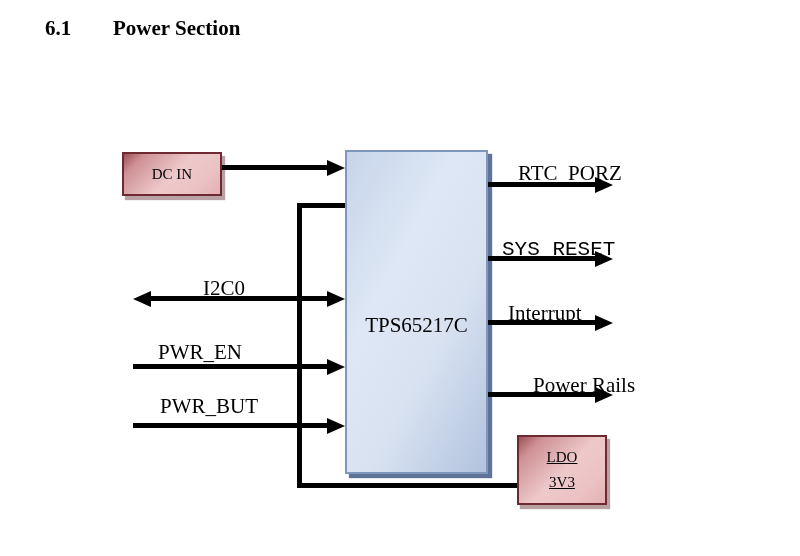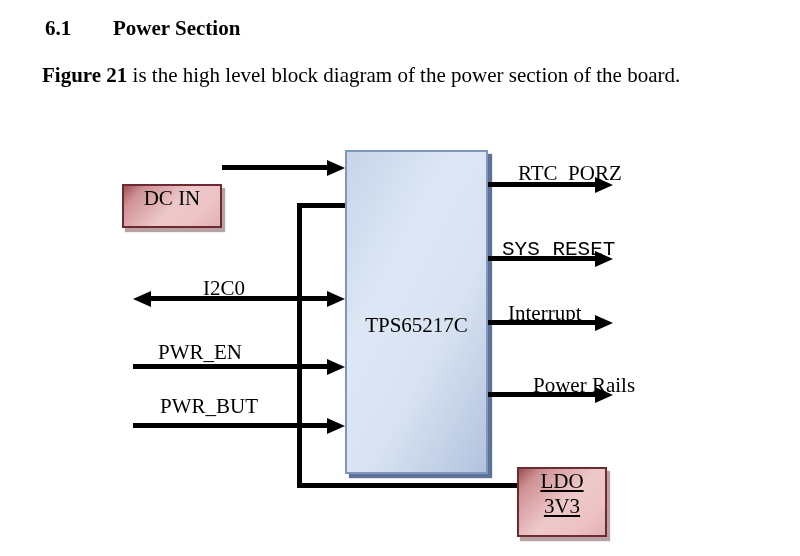--- a/index.html
+++ b/index.html
@@ -22,24 +22,23 @@
     font-size:21px;white-space:nowrap;
   }
   .intro b{font-weight:bold;}
 
   
   .pinkbox{
     position:absolute;
     border:2px solid #6d2a30;
     background:linear-gradient(135deg,#9e5056 0%,#cf9296 16%,#eec9ca 52%,#ecc2c4 78%,#e2b0b3 100%);
     box-shadow:3px 4px 1px #b9a2a4;
-    display:flex;align-items:flex-start;justify-content:center;
-    font-size:21px;line-height:25px;text-align:center;
+    display:flex;align-items:center;justify-content:center;
+    font-size:15px;line-height:25px;text-align:center;
     box-sizing:border-box;
-    margin-top:32px;
   }
   .dcin{left:122px;top:152px;width:100px;height:44px;}
   .ldo{left:517px;top:435px;width:90px;height:70px;text-decoration:underline;}
   .pmic{
     position:absolute;left:345px;top:150px;width:143px;height:324px;
     border:2px solid #7f97bd;
     background:linear-gradient(118deg,#c7d4e9 0%,#dde7f5 35%,#d8e2f1 62%,#b2c3de 100%);
     box-shadow:4px 4px 1px #5f7398;
     display:flex;align-items:center;justify-content:center;
     padding-top:26px;box-sizing:border-box;
@@ -64,23 +63,20 @@
 </style>
 </head>
 <body>
 
 <div class="page">
 
   <div class="heading">
     <span class="num">6.1</span><span>Power Section</span>
   </div>
 
-  <div class="intro">
-    <b>Figure 21</b><span> is the high level block diagram of the power section of the board.</span>
-  </div>
 
   <div>
 
     <div class="pinkbox dcin">
       <span>DC IN</span>
     </div>
 
     <div class="pmic">
       <span>TPS65217C</span>
     </div>

